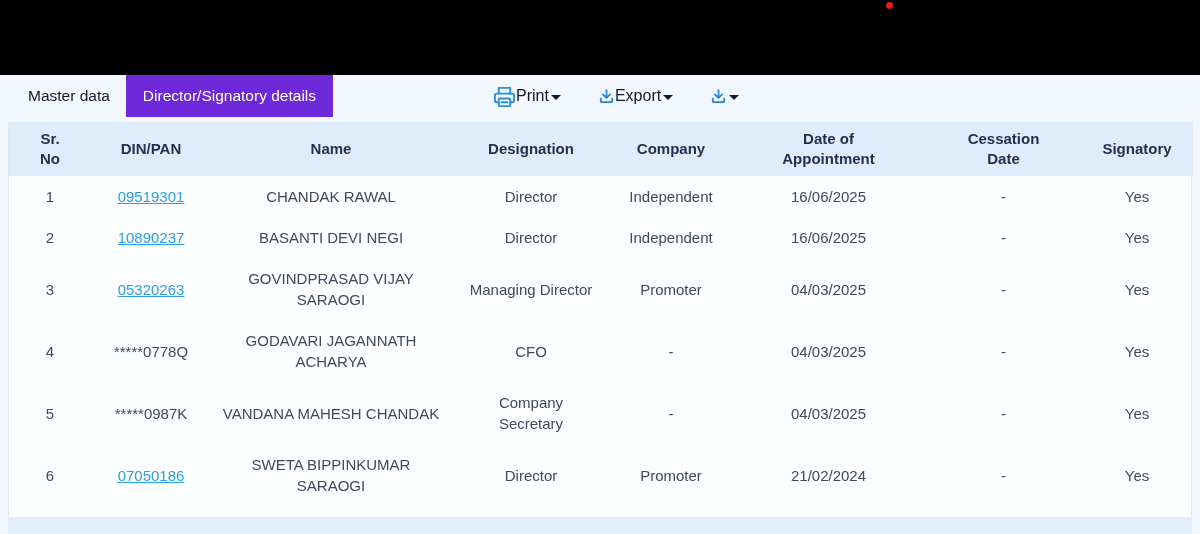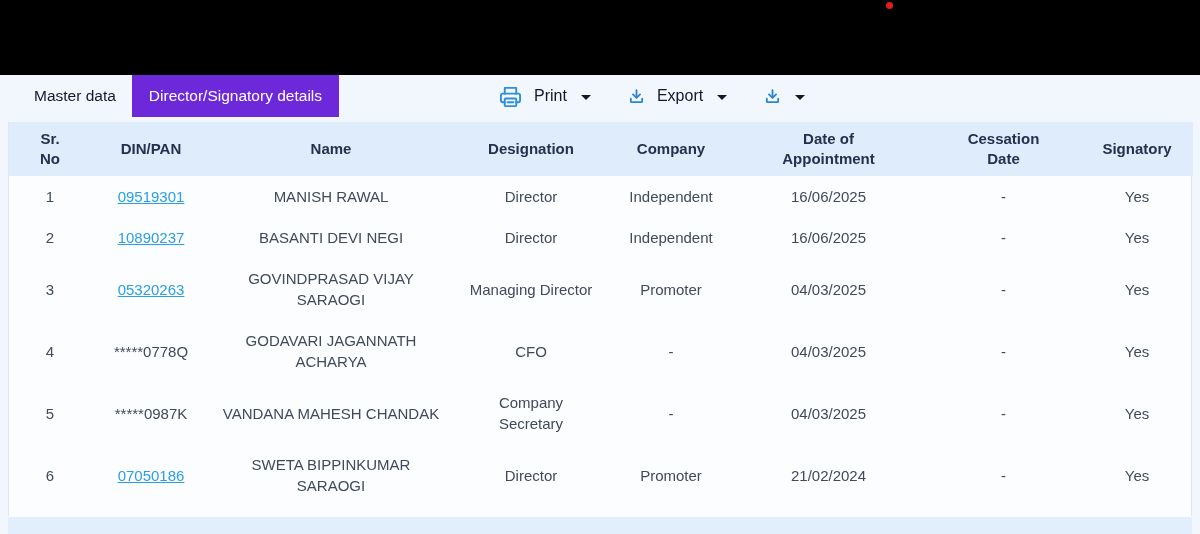--- a/index.html
+++ b/index.html
@@ -14,31 +14,31 @@
   
   .topbar { height: 75px; background: #000; position: relative; }
   .rec-dot {
     position: absolute; left: 886px; top: 2px;
     width: 7px; height: 7px; border-radius: 50%;
     background: #e11d1d;
   }
 
   
   .navbar { height: 42px; display: flex; align-items: stretch; background: #f2f7fe; }
-  .tabs { display: flex; align-items: stretch; padding-left: 22px; }
+  .tabs { display: flex; align-items: stretch; padding-left: 16px; }
   .tab {
     display: flex; align-items: center;
     padding: 0 12px; font-size: 15.5px; color: #14182b;
     cursor: pointer; white-space: nowrap;
   }
   .tab.active { background: #6d28d9; color: #fff; padding: 0 17px; margin-left: 4px; }
 
   .actions { display: flex; align-items: center; margin-left: 160px; gap: 37px; }
   .action {
-    display: flex; align-items: center; gap: 12px;
+    display: flex; align-items: center; gap: 0;
     font-size: 16px; color: #12182b; cursor: pointer; white-space: nowrap;
   }
   .caret {
     width: 0; height: 0; margin-left: 2px; margin-top: 2px;
     border-left: 5px solid transparent;
     border-right: 5px solid transparent;
     border-top: 5px solid #12182b;
   }
 
   
@@ -158,21 +158,21 @@
 Appointment</th>
           <th>Cessation
 Date</th>
           <th>Signatory</th>
         </tr>
     </thead>
     <tbody>
         <tr>
           <td>1</td>
           <td><a class="din-link">09519301</a></td>
-          <td>MANISH RAWAL</td>
+          <td>CHANDAK RAWAL</td>
           <td>Director</td>
           <td>Independent</td>
           <td>16/06/2025</td>
           <td>-</td>
           <td>Yes</td>
         </tr>
         <tr>
           <td>2</td>
           <td><a class="din-link">10890237</a></td>
           <td>BASANTI DEVI NEGI</td>

